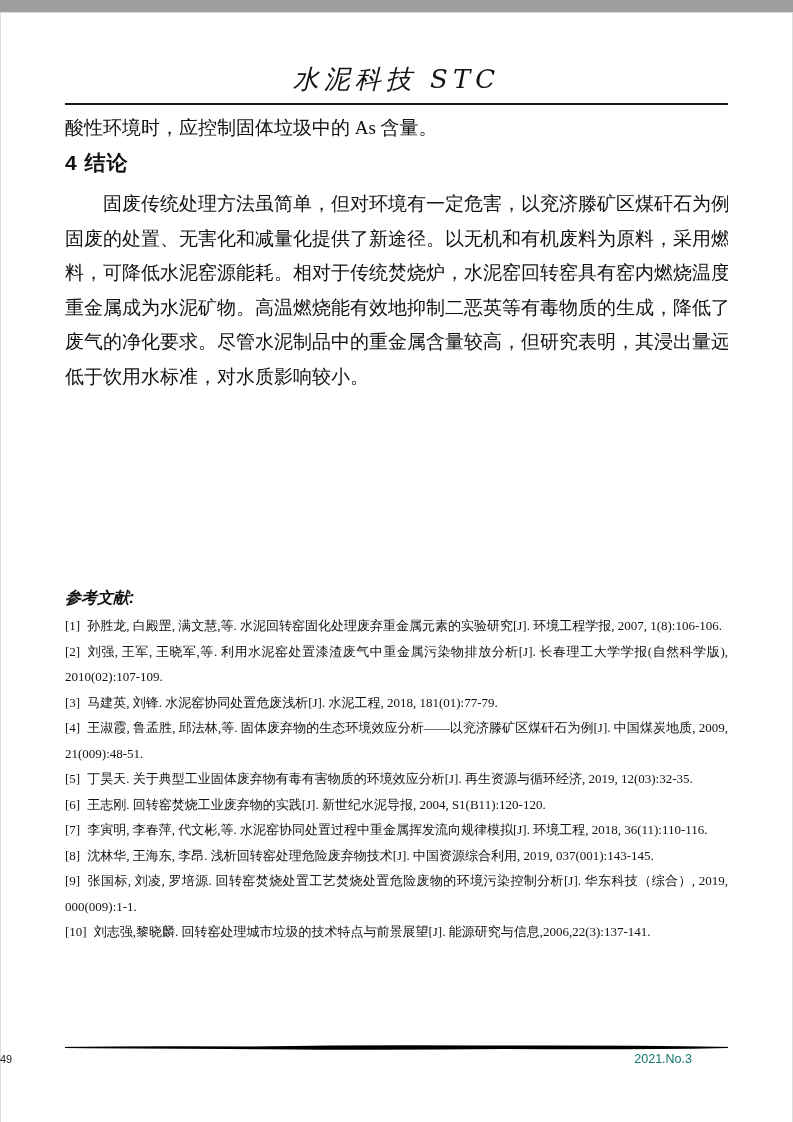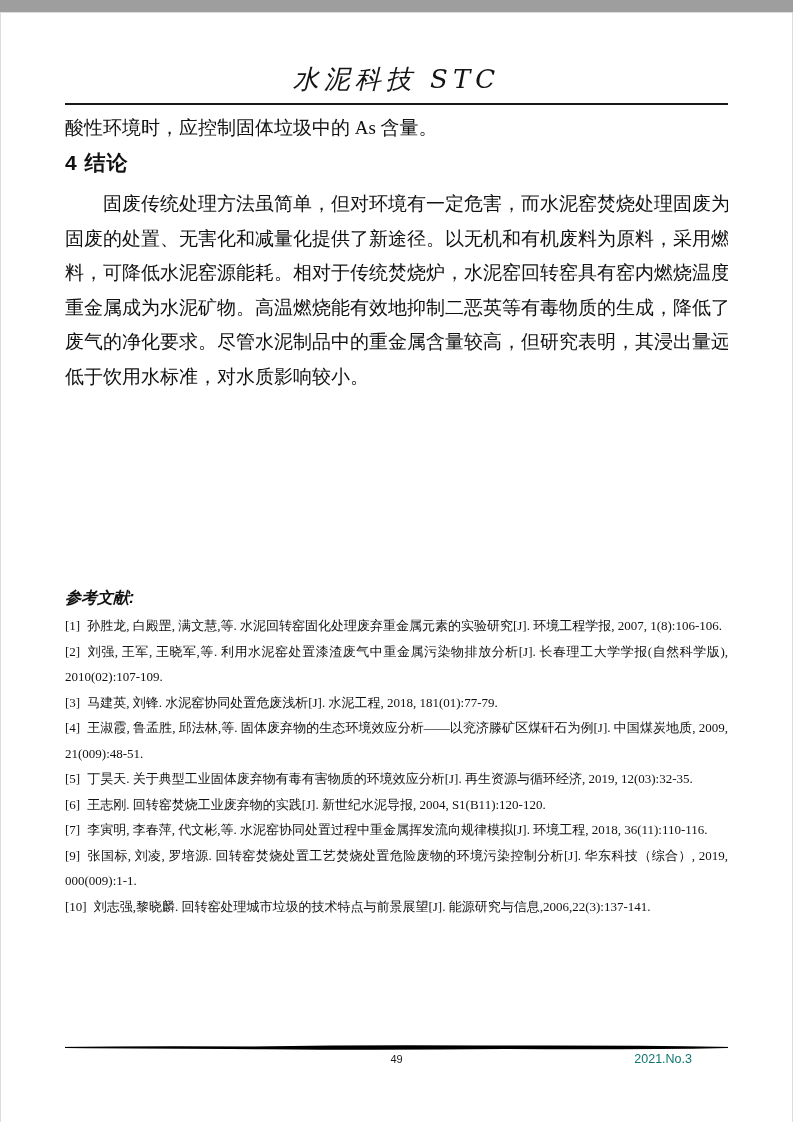--- a/index.html
+++ b/index.html
@@ -90,21 +90,21 @@
   
   .footer-rule {
     position: absolute;
     left: 65px; top: 1032px;
     width: 663px; height: 8px;
   }
   .footer-rule svg { display: block; }
   .page-number {
     position: absolute;
     left: 0; top: 1041px; width: 100%;
-    text-align: center;
+    text-align: left;
     font-family: "Liberation Sans", "DejaVu Sans", sans-serif;
     font-size: 11px;
     color: #1a1a1a;
   }
   .issue-label {
     position: absolute;
     right: 101px; top: 1040px;
     font-family: "Liberation Sans", "DejaVu Sans", sans-serif;
     font-size: 12.5px;
     color: #0f766e;
@@ -118,38 +118,39 @@
   <div class="journal-header">
     <span>水泥科技 STC</span>
   </div>
   <div class="header-rule"></div>
 
   <div class="intro-line">酸性环境时，应控制固体垃圾中的 As 含量。</div>
 
   <div class="section-heading">4 结论</div>
 
   <div class="conclusion">
-    <div class="para-line first">固废传统处理方法虽简单，但对环境有一定危害，而水泥窑焚烧处理固废为</div>
+    <div class="para-line first">固废传统处理方法虽简单，但对环境有一定危害，以兖济滕矿区煤矸石为例</div>
     <div class="para-line">固废的处置、无害化和减量化提供了新途径。以无机和有机废料为原料，采用燃</div>
     <div class="para-line">料，可降低水泥窑源能耗。相对于传统焚烧炉，水泥窑回转窑具有窑内燃烧温度</div>
     <div class="para-line">重金属成为水泥矿物。高温燃烧能有效地抑制二恶英等有毒物质的生成，降低了</div>
     <div class="para-line">废气的净化要求。尽管水泥制品中的重金属含量较高，但研究表明，其浸出量远</div>
     <div class="para-line last">低于饮用水标准，对水质影响较小。</div>
   </div>
 
   <div class="refs-heading">参考文献:</div>
 
   <div class="refs">
     <div class="ref-item"><span class="ref-label">[1]</span><span>孙胜龙, 白殿罡, 满文慧,等. 水泥回转窑固化处理废弃重金属元素的实验研究[J]. 环境工程学报, 2007, 1(8):106-106.</span></div>
     <div class="ref-item"><span class="ref-label">[2]</span><span>刘强, 王军, 王晓军,等. 利用水泥窑处置漆渣废气中重金属污染物排放分析[J]. 长春理工大学学报(自然科学版), 2010(02):107-109.</span></div>
     <div class="ref-item"><span class="ref-label">[3]</span><span>马建英, 刘锋. 水泥窑协同处置危废浅析[J]. 水泥工程, 2018, 181(01):77-79.</span></div>
     <div class="ref-item"><span class="ref-label">[4]</span><span>王淑霞, 鲁孟胜, 邱法林,等. 固体废弃物的生态环境效应分析——以兖济滕矿区煤矸石为例[J]. 中国煤炭地质, 2009, 21(009):48-51.</span></div>
     <div class="ref-item"><span class="ref-label">[5]</span><span>丁昊天. 关于典型工业固体废弃物有毒有害物质的环境效应分析[J]. 再生资源与循环经济, 2019, 12(03):32-35.</span></div>
     <div class="ref-item"><span class="ref-label">[6]</span><span>王志刚. 回转窑焚烧工业废弃物的实践[J]. 新世纪水泥导报, 2004, S1(B11):120-120.</span></div>
     <div class="ref-item"><span class="ref-label">[7]</span><span>李寅明, 李春萍, 代文彬,等. 水泥窑协同处置过程中重金属挥发流向规律模拟[J]. 环境工程, 2018, 36(11):110-116.</span></div>
+    <div class="ref-item"><span class="ref-label">[8]</span><span>沈林华, 王海东, 李昂. 浅析回转窑处理危险废弃物技术[J]. 中国资源综合利用, 2019, 037(001):143-145.</span></div>
     <div class="ref-item"><span class="ref-label">[9]</span><span>张国标, 刘凌, 罗培源. 回转窑焚烧处置工艺焚烧处置危险废物的环境污染控制分析[J]. 华东科技（综合）, 2019, 000(009):1-1.</span></div>
     <div class="ref-item"><span class="ref-label">[10]</span><span>刘志强,黎晓麟. 回转窑处理城市垃圾的技术特点与前景展望[J]. 能源研究与信息,2006,22(3):137-141.</span></div>
   </div>
 
   <div class="footer-rule">
     <svg width="663" height="8" viewBox="0 0 663 8" xmlns="http://www.w3.org/2000/svg">
       <rect x="0" y="2.9" width="663" height="0.9" fill="#1a1a1a"></rect>
       <path d="M0,3.1 Q80,1.9 180,2.6 Q300,0.7 420,1.6 Q545,0.9 663,2.9
                L663,3.9 Q560,6.1 440,5.0 Q320,6.4 200,5.2 Q90,4.6 0,4.0 Z" fill="#000000"></path>
     </svg>

